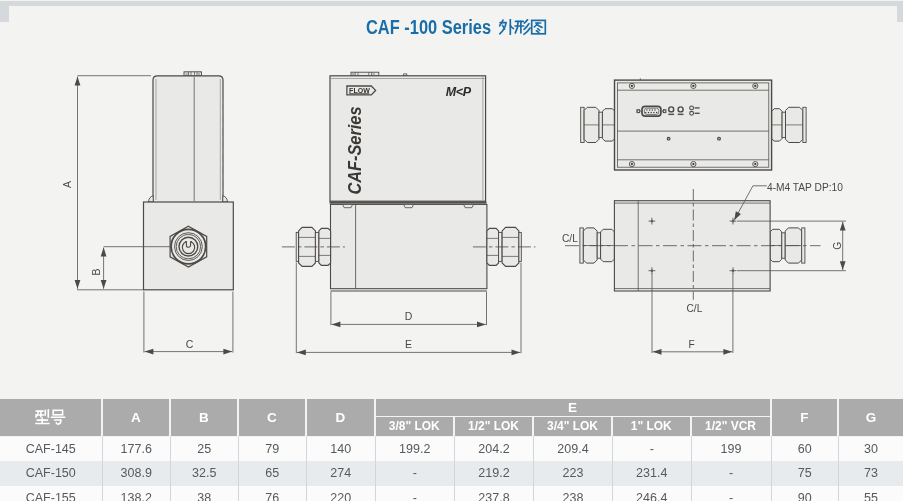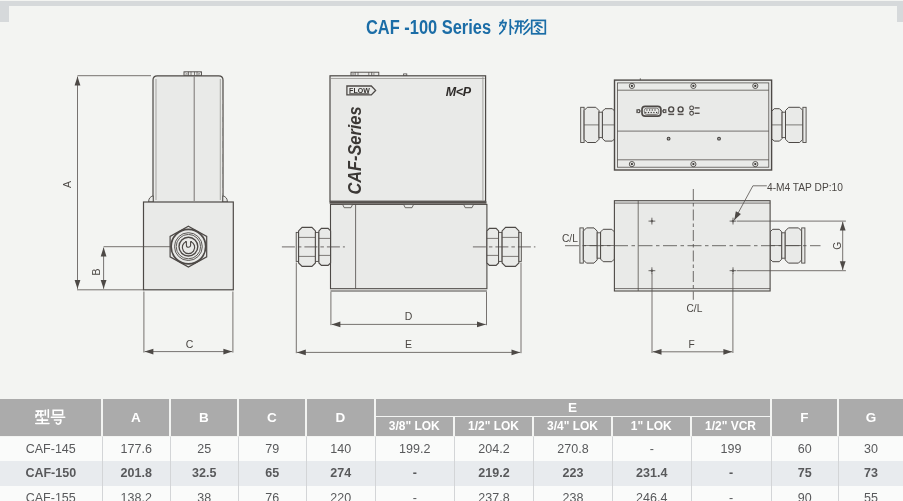--- a/index.html
+++ b/index.html
@@ -13,21 +13,21 @@
 #tcjk{position:absolute;left:499px;top:19px;}
 #draw{position:absolute;left:0;top:0;}
 table{position:absolute;left:0;top:399px;width:903px;border-collapse:separate;border-spacing:0;table-layout:fixed;}
 th{background:#ababab;color:#fff;font-weight:bold;padding:0;}
 td{color:#58595b;text-align:center;padding:2px;font-size:12.5px;}
 th.wgap{border-right:2px solid #f3f4f2;}
 tr.sub th{font-size:12px;height:19px;border-top:1.5px solid #f3f4f2;}
 th.big{font-size:13.5px;}
 th.mod{font-size:14px;}
 tr.d1 td,tr.d3 td{background:#fafbfa;}
-tr.d2 td{background:#e8ebee;font-weight:bold;}
+tr.d2 td{background:#e8ebee;}
 td.gv{border-right:1px solid #d3d5d7;}
 tr.d1 td{border-top:1.5px solid #f3f4f2;height:20px;}
 tr.d2 td,tr.d3 td{height:21px;}
 tr.d3 td{border-bottom:1.5px solid #9c9d9e;}
 </style>
 </head>
 <body>
 <div id="page">
 <div class="topband"></div>
     <div class="cornL"></div>
@@ -339,29 +339,29 @@
 <th class="wgap">1/2" VCR</th>
 </tr>
 <tr class="d1">
 <td class="gv">CAF-145</td>
           <td class="gv">177.6</td>
           <td class="gv">25</td>
           <td class="gv">79</td>
           <td class="gv">140</td>
 <td class="gv">199.2</td>
           <td class="gv">204.2</td>
-          <td class="gv">270.8</td>
+          <td class="gv">209.4</td>
           <td class="gv">-</td>
           <td class="gv">199</td>
 <td class="gv">60</td>
           <td>30</td>
 </tr>
 <tr class="d2">
 <td class="gv">CAF-150</td>
-          <td class="gv">201.8</td>
+          <td class="gv">308.9</td>
           <td class="gv">32.5</td>
           <td class="gv">65</td>
           <td class="gv">274</td>
 <td class="gv">-</td>
           <td class="gv">219.2</td>
           <td class="gv">223</td>
           <td class="gv">231.4</td>
           <td class="gv">-</td>
 <td class="gv">75</td>
           <td>73</td>

